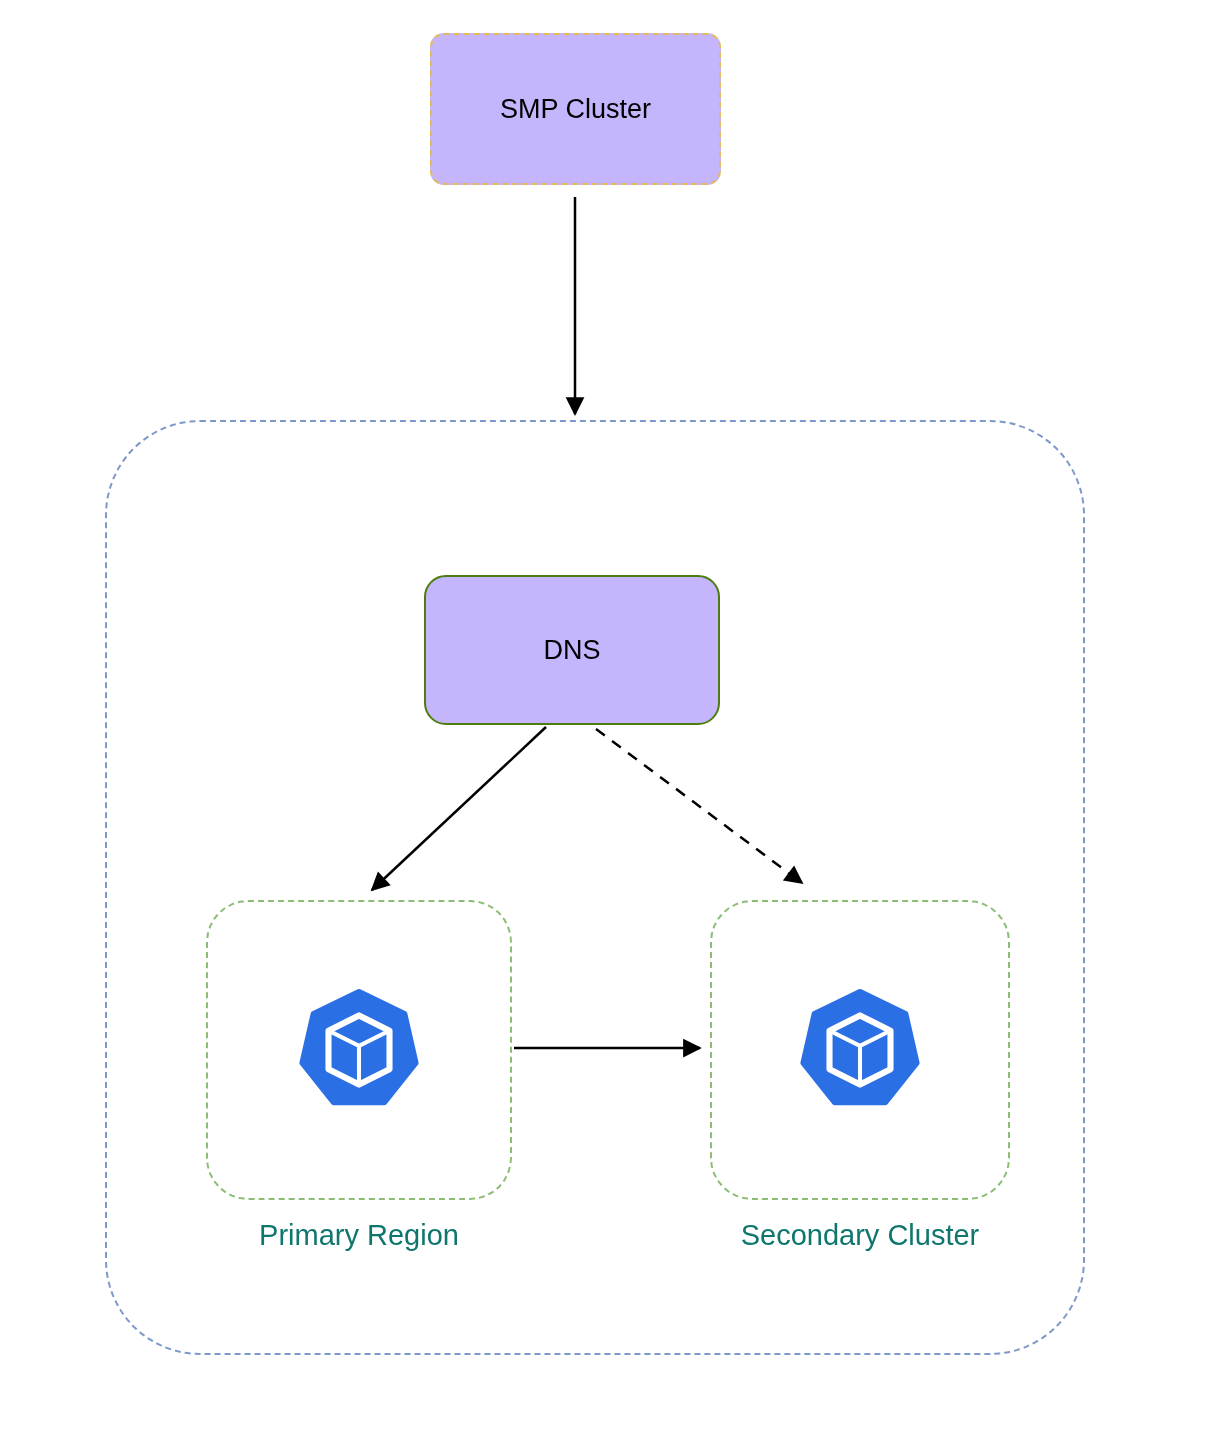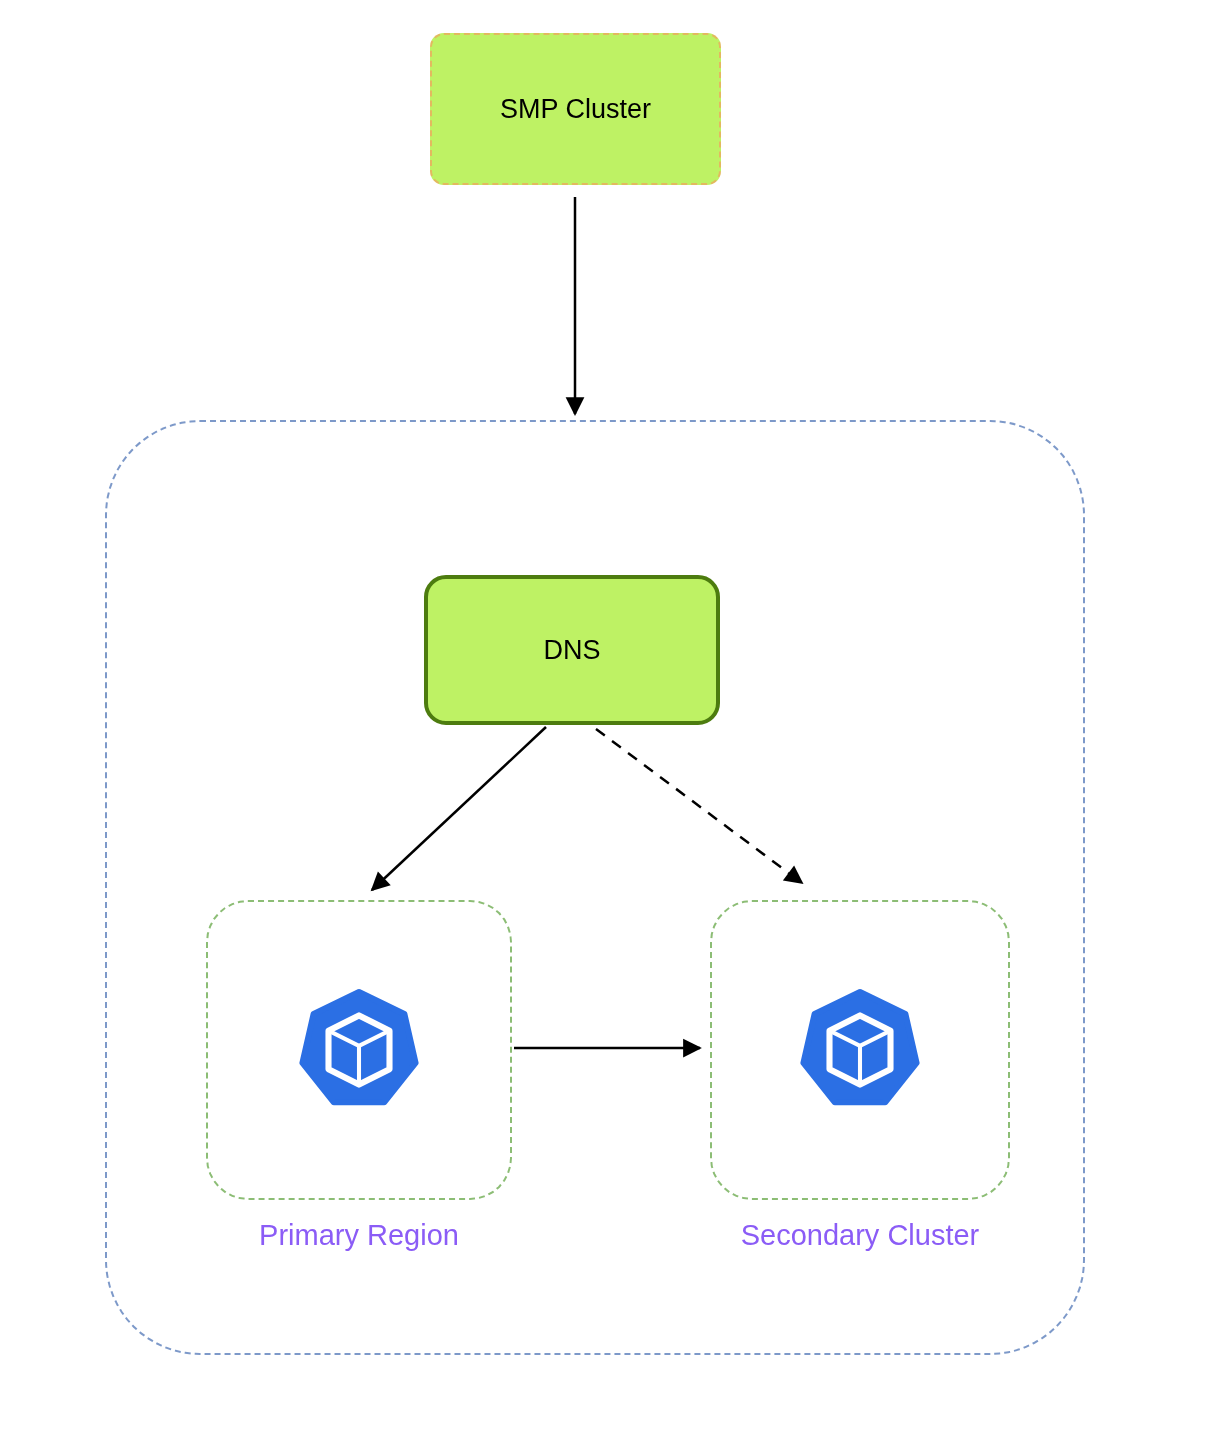--- a/index.html
+++ b/index.html
@@ -14,62 +14,62 @@
     height: 1440px;
     background: #ffffff;
     overflow: hidden;
   }
   .node {
     position: absolute;
     display: flex;
     align-items: center;
     justify-content: center;
     box-sizing: border-box;
-    background: #bef264;
+    background: #c4b5fd;
     color: #000000;
     text-align: center;
   }
   .smp-cluster {
     left: 430px; top: 33px;
     width: 291px; height: 152px;
     border: 2.5px dashed #e3b95f;
     border-radius: 14px;
     font-size: 27px;
   }
   .outer-region {
     left: 105px; top: 420px;
     width: 980px; height: 935px;
     border: 2.5px dashed #7d99c9;
     border-radius: 95px;
     background: transparent;
   }
   .dns-box {
     left: 424px; top: 575px;
     width: 296px; height: 150px;
-    border: 4px solid #4d7c0f;
+    border: 2px solid #4d7c0f;
     border-radius: 22px;
     font-size: 27px;
   }
   .region-box {
     border: 2.5px dashed #8cbd75;
     border-radius: 42px;
     background: transparent;
   }
   .primary-region {
     left: 206px; top: 900px;
     width: 306px; height: 300px;
   }
   .secondary-region {
     left: 710px; top: 900px;
     width: 300px; height: 300px;
   }
   .region-label {
     position: absolute;
     font-size: 29px;
-    color: #8b5cf6;
+    color: #0f766e;
     text-align: center;
     line-height: 36px;
   }
   .primary-label {
     left: 206px; top: 1217px; width: 306px;
   }
   .secondary-label {
     left: 700px; top: 1217px; width: 320px;
   }
   .arrow-layer {

